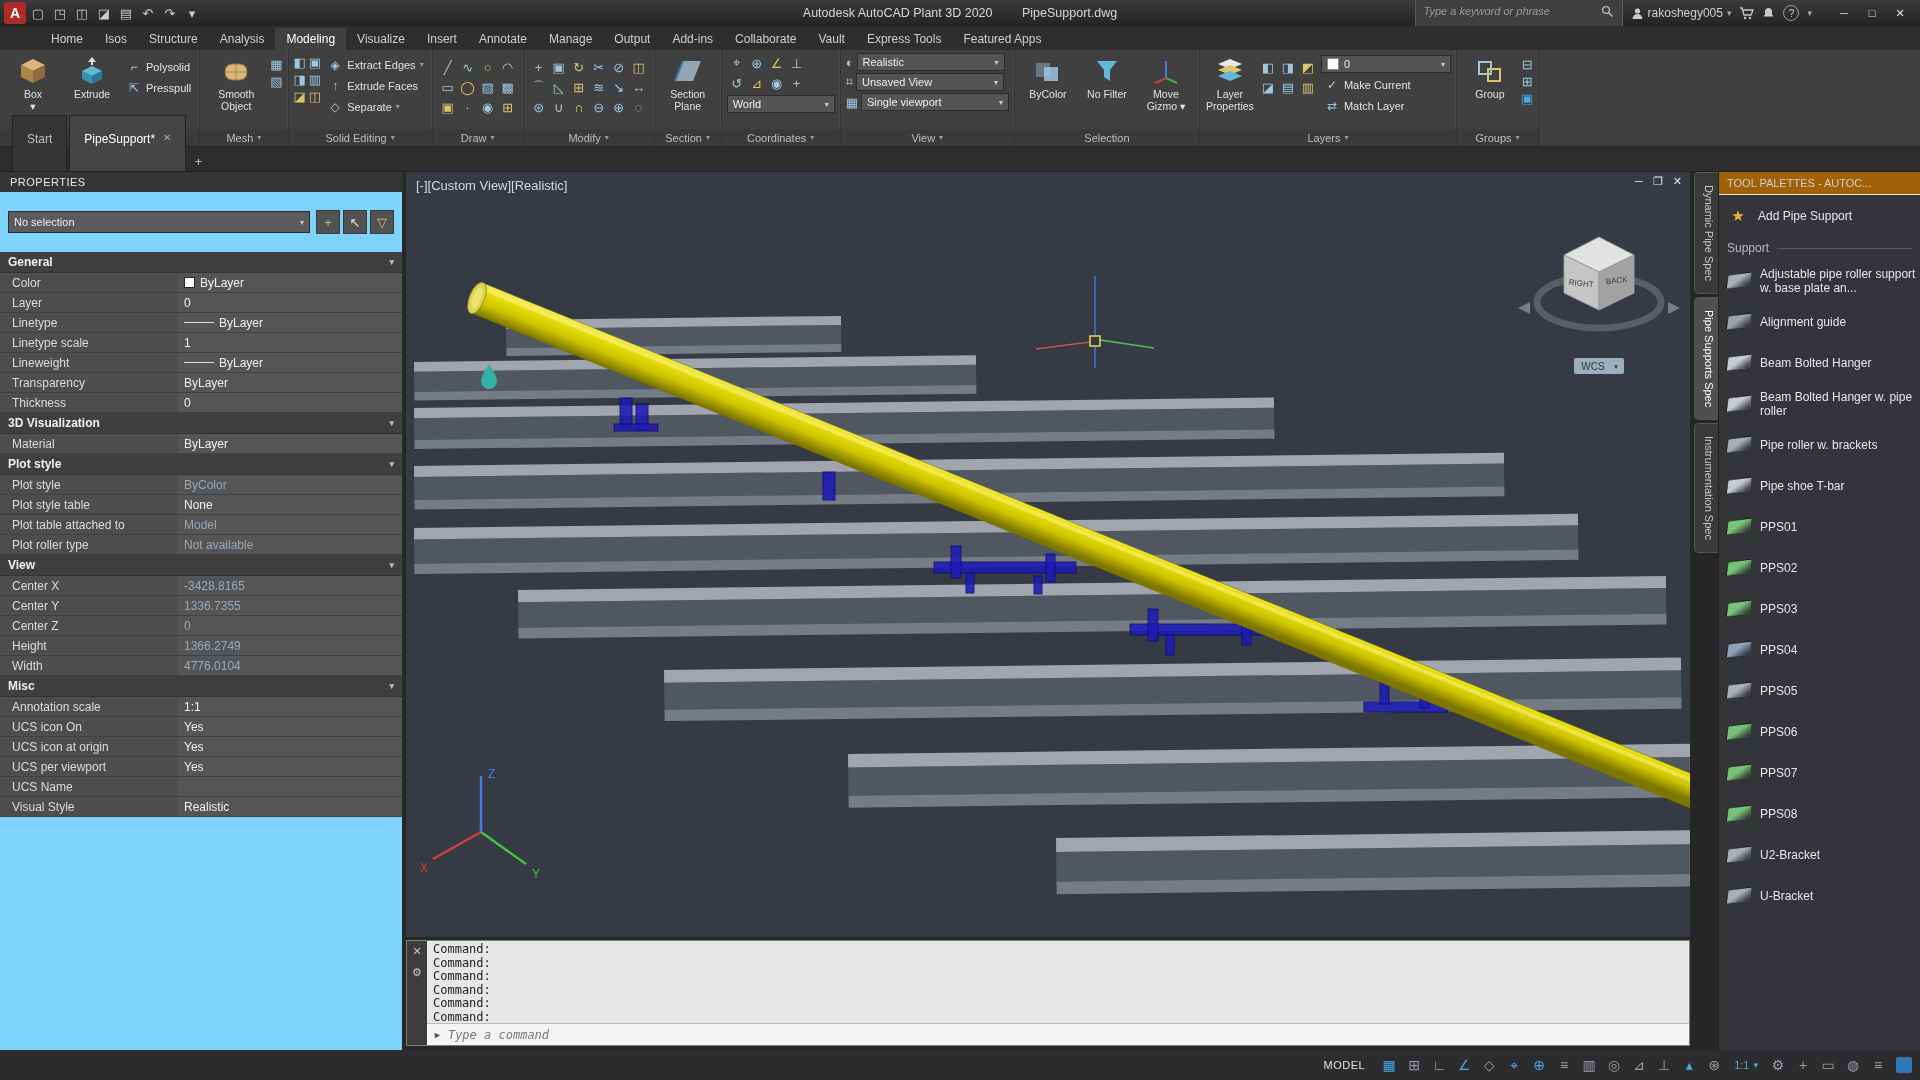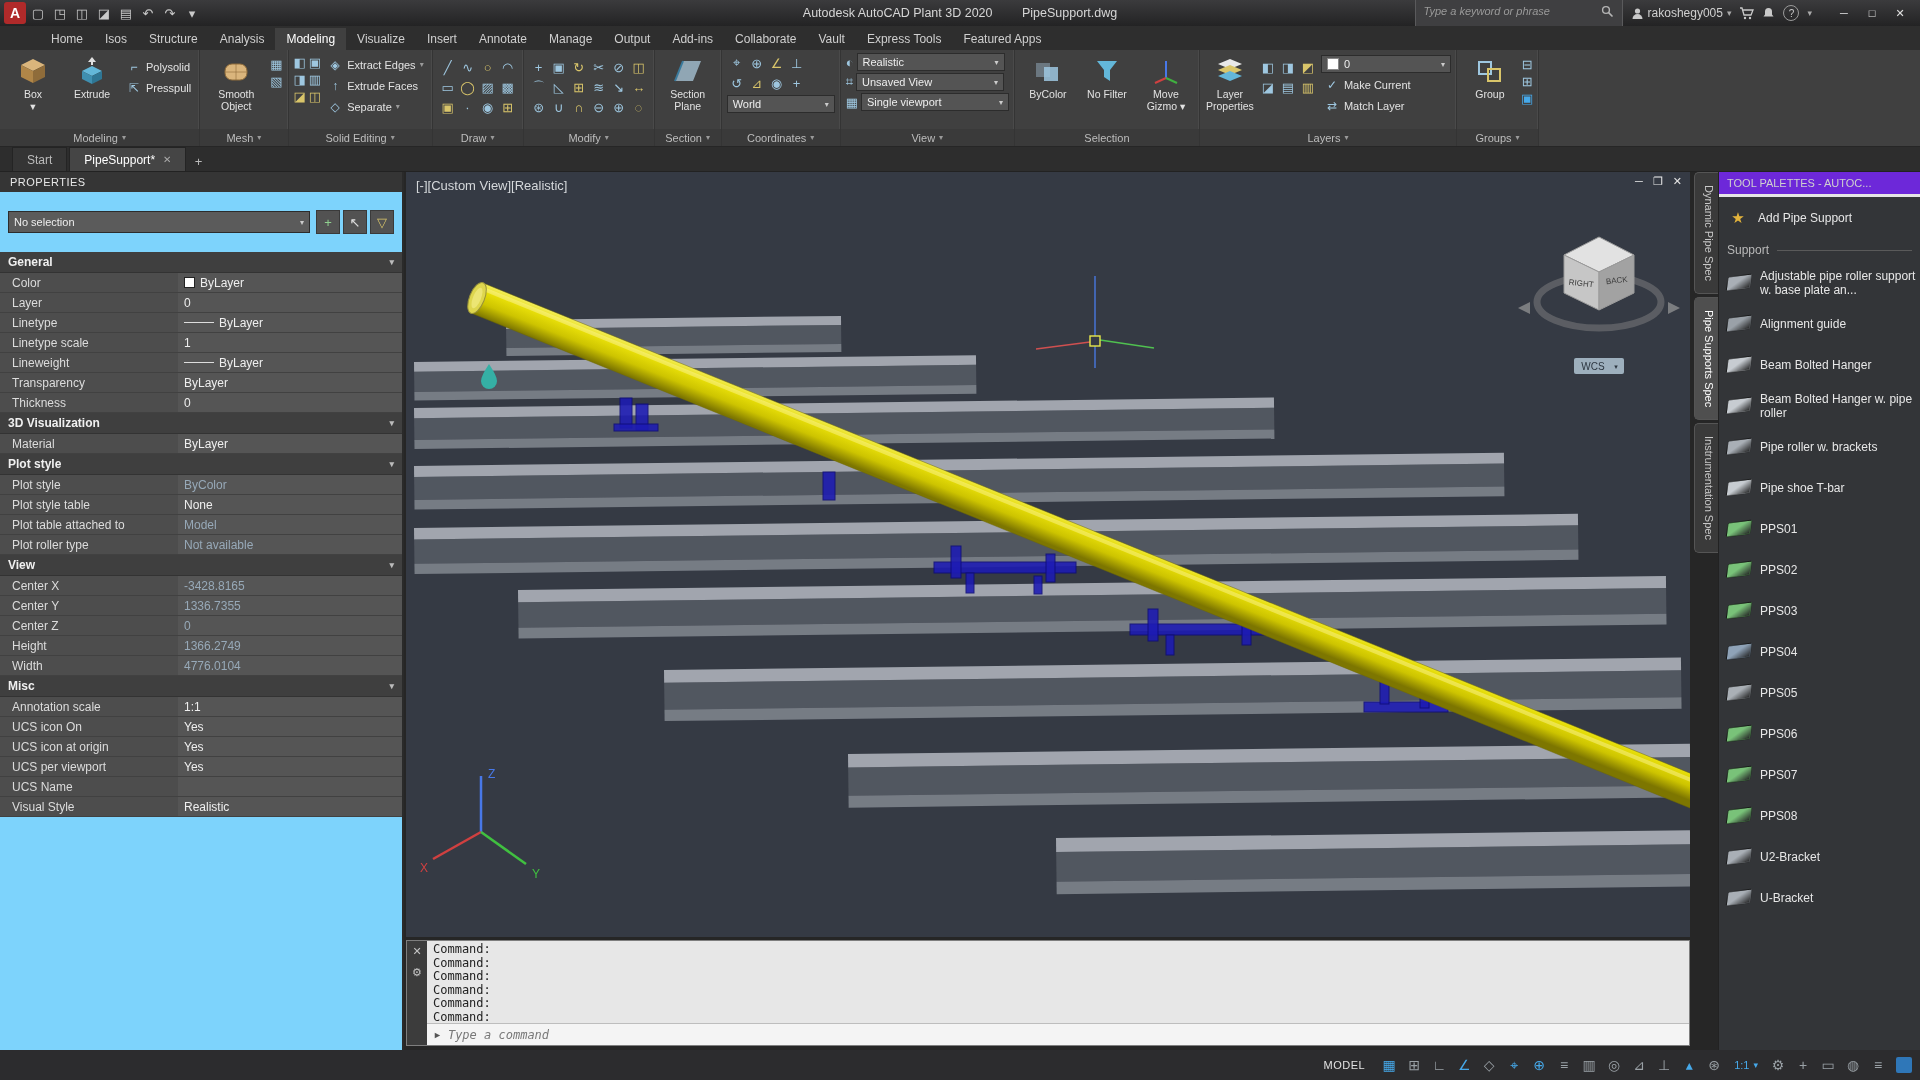--- a/index.html
+++ b/index.html
@@ -52,21 +52,21 @@
   .ric:nth-child(3n){color:#d9c56a;}
   .combo{display:flex;align-items:center;background:#545454;border:1px solid #2c2c2c;height:18px;
     font-size:11px;padding:0 5px;color:#eee;box-sizing:border-box;cursor:default;}
   .combo .ccaret{margin-left:auto;font-size:8px;color:#ccc;padding-left:6px;}
   .rrow{display:flex;align-items:center;gap:3px;}
   .swatch-w{width:10px;height:10px;background:#fff;border:1px solid #888;display:inline-block;}
 
   
   #doc-tabs{position:absolute;left:0;top:147px;width:1920px;height:25px;background:#2d2d2d;
     display:flex;align-items:flex-end;padding-left:12px;box-sizing:border-box;border-bottom:1px solid #222;}
-  .dtab{display:flex;align-items:center;gap:8px;height:23px;padding:0 14px;font-size:12px;color:#bbb;
+  .dtab{display:flex;gap:8px;height:23px;padding:16px 14px;font-size:12px;color:#bbb;
     background:#353535;border:1px solid #242424;border-bottom:none;margin-right:2px;cursor:default;}
   .dtab.active{background:#454545;color:#fff;}
   .dtab-x{font-size:10px;color:#aaa;}
   .dtab-plus{width:20px;height:20px;display:flex;align-items:center;justify-content:center;color:#bbb;font-size:13px;cursor:default;}
 
   
   #properties{position:absolute;left:0;top:172px;width:404px;height:878px;background:#7dd3fc;
     border-right:2px solid #2a2a2a;box-sizing:border-box;}
   .prop-title{height:20px;line-height:20px;padding-left:10px;font-size:11px;letter-spacing:.5px;color:#e8e8e8;background:#353535;}
   .prop-head{display:flex;align-items:center;gap:6px;padding:18px 8px;}
@@ -103,22 +103,22 @@
 
   
   #palette-tabs{position:absolute;left:1694px;top:172px;width:24px;display:flex;flex-direction:column;gap:3px;}
   .ptab{writing-mode:vertical-rl;padding:12px 3px;font-size:11px;color:#c8c8c8;background:#3a3a3a;
     border:1px solid #555;border-right:none;border-radius:5px 0 0 5px;cursor:default;white-space:nowrap;}
   .ptab.active{background:#4f4f4f;color:#fff;}
 
   
   #toolpalettes{position:absolute;left:1718px;top:172px;width:202px;height:878px;background:#333538;
     border-left:1px solid #222;box-sizing:border-box;}
-  .tp-title{height:22px;line-height:22px;background:#6d28d9;color:#cfcfcf;font-size:11px;padding-left:8px;
-    border-bottom:3px solid #e5e5e5;}
+  .tp-title{height:22px;line-height:22px;background:#a16207;color:#cfcfcf;font-size:11px;padding-left:8px;
+    border-bottom:1px solid #e5e5e5;}
   .tp-item{display:flex;align-items:center;gap:9px;min-height:41px;padding:0 4px 0 8px;cursor:default;}
   .tp-icon{width:22px;height:13px;flex:0 0 22px;border-radius:2px;border:1px solid rgba(0,0,0,.55);
     transform:skewX(-16deg) rotate(-8deg);}
   .tp-icon.star{border:none;transform:none;background:none!important;font-size:15px;line-height:13px;text-align:center;}
   .tp-label{font-size:12px;line-height:14px;color:#e7e7e7;}
   .tp-section{display:flex;align-items:center;gap:8px;height:24px;padding:0 8px;color:#b9b9b9;font-size:12px;}
   .tp-line{flex:1;border-top:1px solid #5a5a5a;}
 
   
   #statusbar{position:absolute;left:0;top:1050px;width:1920px;height:30px;background:#2c2c2e;

